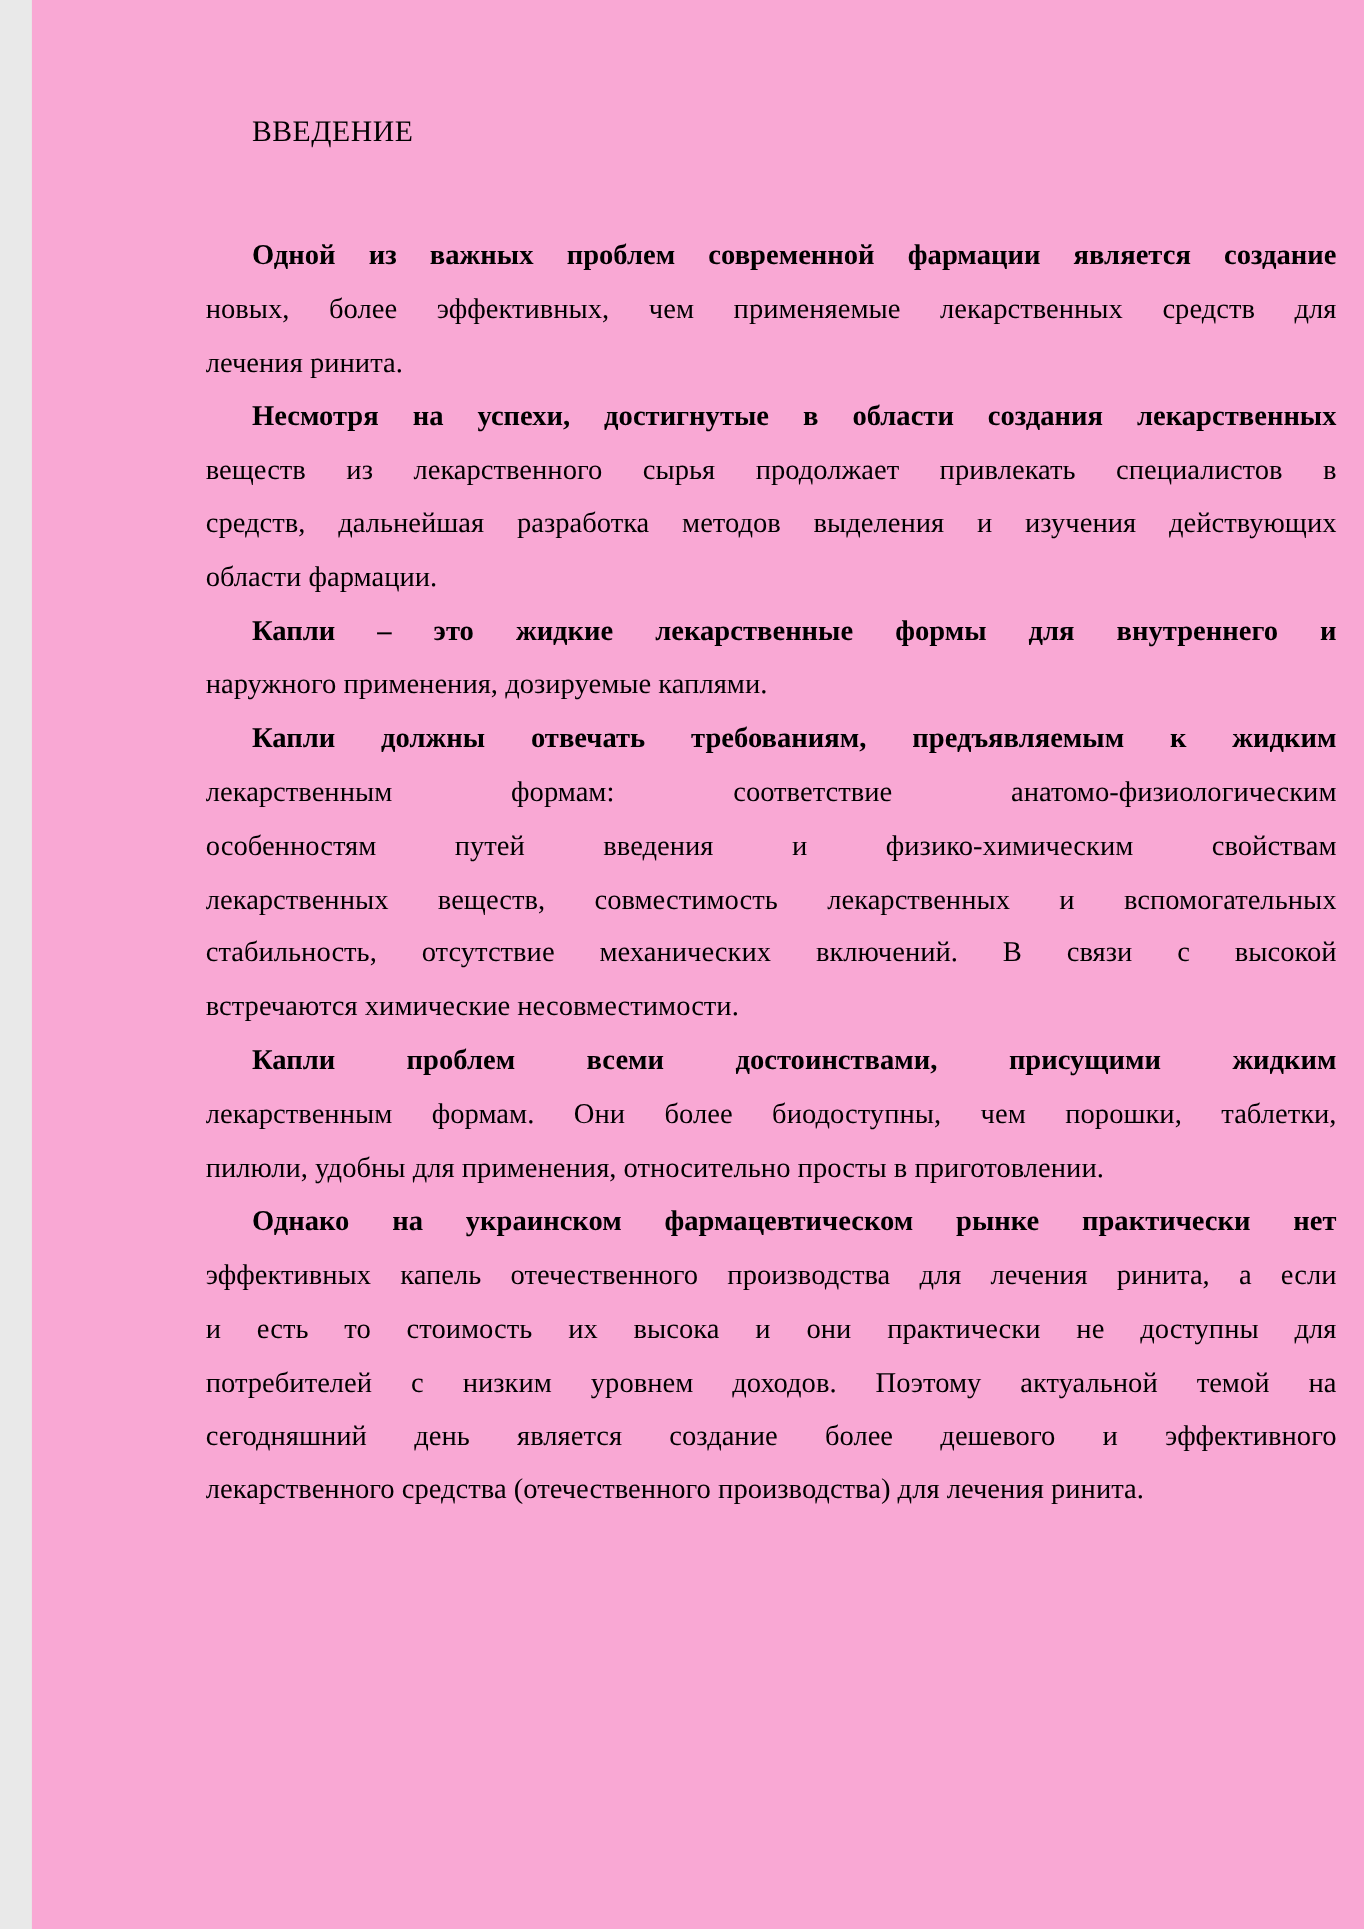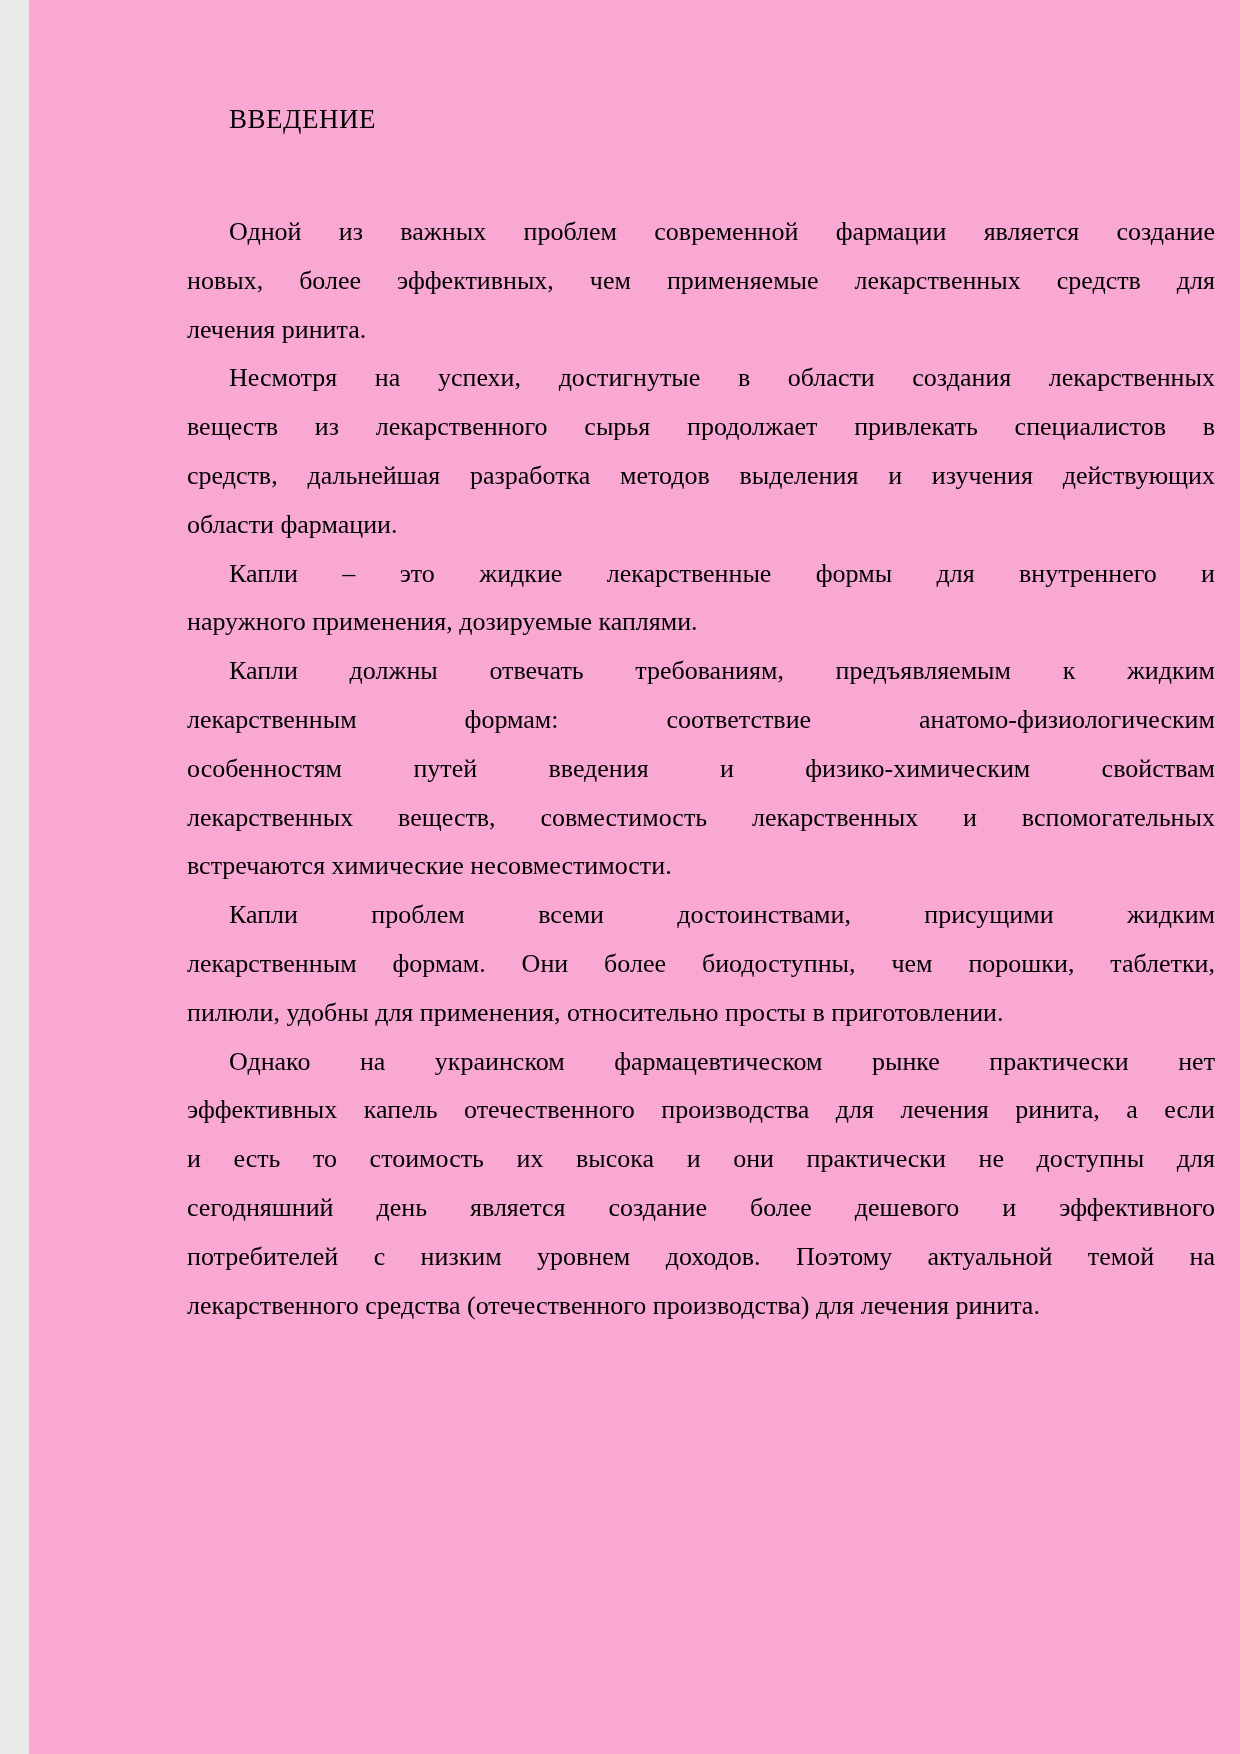--- a/index.html
+++ b/index.html
@@ -35,20 +35,21 @@
     font-size: 26px;
   }
   .line {
     line-height: 48.8px;
     height: 48.8px;
     overflow: hidden;
     white-space: normal;
   }
   .line.indent {
     padding-left: 42px;
+    font-weight: bold;
   }
   
   .line.fill {
     text-align: justify;
   }
   .line.fill::after {
     content: "";
     display: inline-block;
     width: 100%;
   }
@@ -66,25 +67,26 @@
         <div class="line indent fill">Несмотря на успехи, достигнутые в области создания лекарственных</div>
         <div class="line fill">веществ из лекарственного сырья продолжает привлекать специалистов в</div>
         <div class="line fill">средств, дальнейшая разработка методов выделения и изучения действующих</div>
         <div class="line">области фармации.</div>
         <div class="line indent fill">Капли – это жидкие лекарственные формы для внутреннего и</div>
         <div class="line">наружного применения, дозируемые каплями.</div>
         <div class="line indent fill">Капли должны отвечать требованиям, предъявляемым к жидким</div>
         <div class="line fill">лекарственным формам: соответствие анатомо-физиологическим</div>
         <div class="line fill">особенностям путей введения и физико-химическим свойствам</div>
         <div class="line fill">лекарственных веществ, совместимость лекарственных и вспомогательных</div>
+        <div class="line fill">стабильность, отсутствие механических включений. В связи с высокой</div>
         <div class="line">встречаются химические несовместимости.</div>
         <div class="line indent fill">Капли проблем всеми достоинствами, присущими жидким</div>
         <div class="line fill">лекарственным формам. Они более биодоступны, чем порошки, таблетки,</div>
         <div class="line">пилюли, удобны для применения, относительно просты в приготовлении.</div>
         <div class="line indent fill">Однако на украинском фармацевтическом рынке практически нет</div>
         <div class="line fill">эффективных капель отечественного производства для лечения ринита, а если</div>
         <div class="line fill">и есть то стоимость их высока и они практически не доступны для</div>
+        <div class="line fill">потребителей с низким уровнем доходов. Поэтому актуальной темой на</div>
         <div class="line fill">сегодняшний день является создание более дешевого и эффективного</div>
-        <div class="line fill">потребителей с низким уровнем доходов. Поэтому актуальной темой на</div>
         <div class="line">лекарственного средства (отечественного производства) для лечения ринита.</div>
       </div>
   </div>
 </div>
 
 </body></html>

